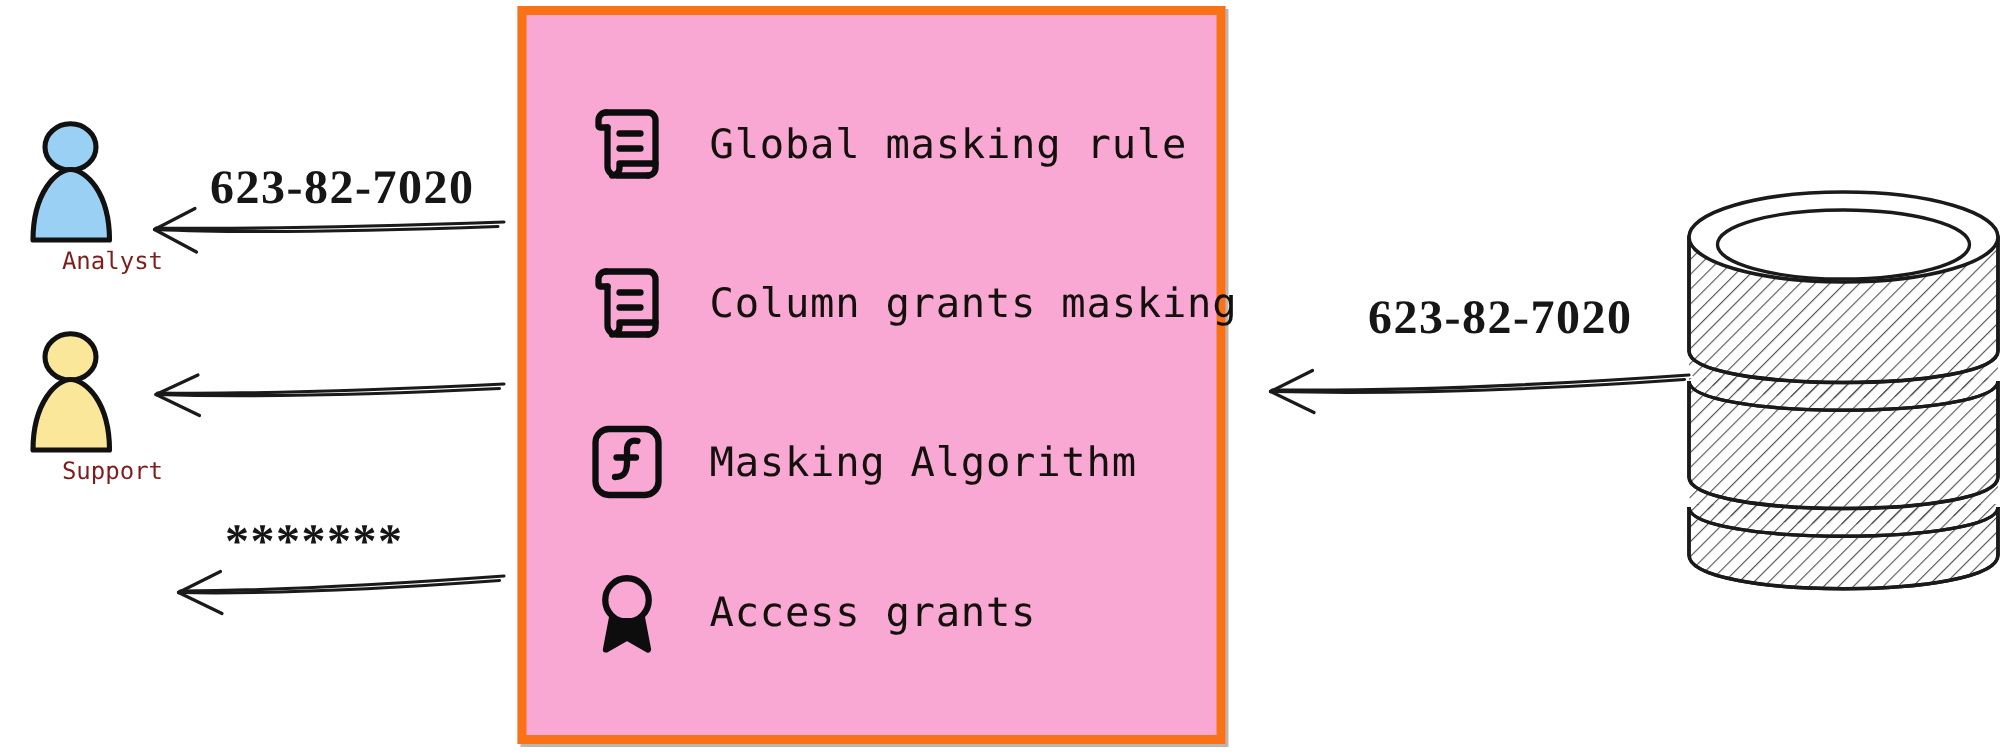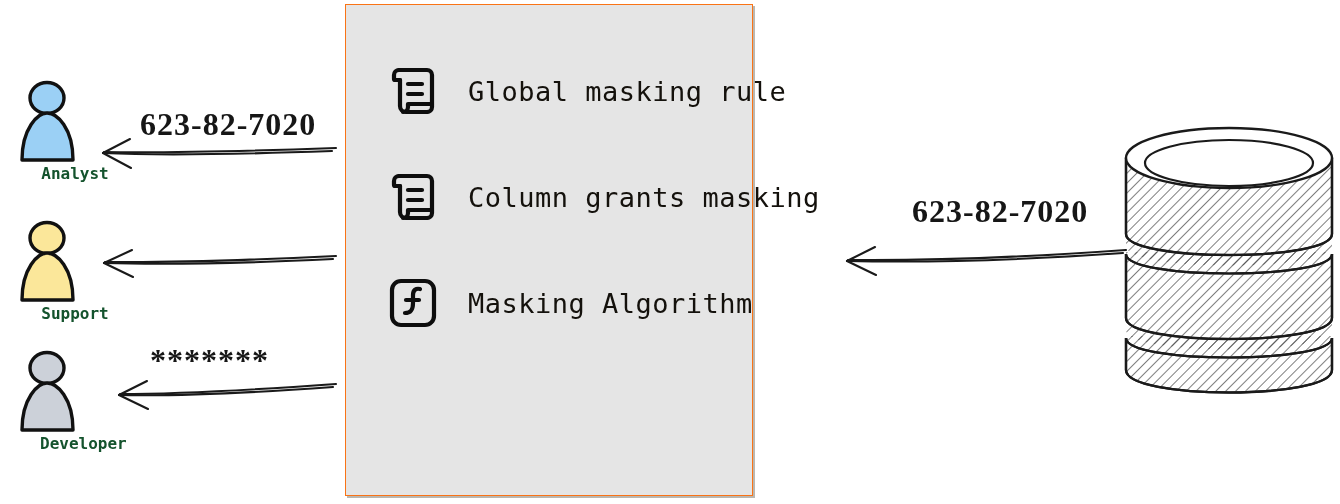--- a/index.html
+++ b/index.html
@@ -28,22 +28,22 @@
     text-align: center;
   }
   .actor .avatar-wrap {
     width: 110px;
     height: 88px;
     display: block;
   }
   .actor .actor-label {
     font-family: "DejaVu Sans Mono", monospace;
     font-size: 16px;
-    font-weight: 700;
-    color: #14532d;
+    font-weight: 400;
+    color: #7f1d1d;
     letter-spacing: 0px;
     white-space: nowrap;
     margin-top: -2px;
     margin-left: 40px;
   }
 
   #actor-analyst   { left: 0px;  top: 78px; }
   #actor-support   { left: 0px;  top: 218px; }
   #actor-developer { left: 0px;  top: 348px; }
 
@@ -60,25 +60,25 @@
   #label-analyst   { left: 140px; top: 106px; }
   #label-support   { left: 148px; top: 212px; }
   #label-developer { left: 150px; top: 342px; }
   #label-db        { left: 912px; top: 193px; }
 
   
   #policy-card {
     position: absolute;
     left: 345px;
     top: 4px;
-    width: 408px;
+    width: 472px;
     height: 492px;
-    background: #e5e5e5;
+    background: #f9a8d4;
     box-sizing: border-box;
-    border: 1px solid #f97316;
+    border: 6px solid #f97316;
     box-shadow: 2px 2px 0 rgba(60,50,30,0.35);
   }
   .policy-row {
     position: absolute;
     left: 40px;
     display: flex;
     align-items: center;
     gap: 28px;
   }
   .policy-row .policy-icon {
@@ -172,29 +172,20 @@
   <div class="actor" id="actor-support">
     <svg class="avatar-wrap" viewBox="0 0 110 88">
       <g stroke="#111111" stroke-width="3.4" stroke-linejoin="round" stroke-linecap="round">
         <ellipse cx="47" cy="20" rx="17" ry="15.5" fill="#fbe79a"></ellipse>
         <path d="M22 82 C 22 50, 38 35, 47 35 C 57 35, 73 50, 73 82 Z" fill="#fbe79a"></path>
       </g>
     </svg>
     <div class="actor-label">Support</div>
   </div>
 
-  <div class="actor" id="actor-developer">
-    <svg class="avatar-wrap" viewBox="0 0 110 88">
-      <g stroke="#111111" stroke-width="3.4" stroke-linejoin="round" stroke-linecap="round">
-        <ellipse cx="47" cy="20" rx="17" ry="15.5" fill="#ccd1d9"></ellipse>
-        <path d="M22 82 C 22 50, 38 35, 47 35 C 57 35, 73 50, 73 82 Z" fill="#ccd1d9"></path>
-      </g>
-    </svg>
-    <div class="actor-label">Developer</div>
-  </div>
   <div class="flow-label" id="label-developer">*******</div>
 
   <div id="policy-card">
 
     <div class="policy-row" id="policy-row-0">
       <svg class="policy-icon" viewBox="0 0 54 56">
         <g fill="none" stroke="#0d0d0d" stroke-width="4.2" stroke-linecap="round" stroke-linejoin="round">
           <path d="M13 7 h28 a5 5 0 0 1 5 5 v29"></path>
           <path d="M13 7 a5 5 0 0 0 -5 5 v4 a1 1 0 0 0 1 1 h5"></path>
           <path d="M14 17 v26 a6 6 0 0 0 6 6 h21"></path>
@@ -224,20 +215,29 @@
       <svg class="policy-icon" viewBox="0 0 54 56">
         <g fill="none" stroke="#0d0d0d" stroke-width="4.2" stroke-linecap="round" stroke-linejoin="round">
           <rect x="6" y="6" width="42" height="44" rx="9"></rect>
           <path d="M19 38 c6 0 8 -3 8 -10 v-8 c0 -5 3 -7 7 -6"></path>
           <path d="M20 25 h13"></path>
         </g>
       </svg>
       <span class="policy-text">Masking Algorithm</span>
     </div>
 
+    <div class="policy-row" id="policy-row-3">
+      <svg class="policy-icon" viewBox="0 0 54 56">
+        <g fill="none" stroke="#0d0d0d" stroke-width="4.2" stroke-linecap="round" stroke-linejoin="round">
+          <circle cx="27" cy="20" r="14.5"></circle>
+          <path d="M17 32 L 13 53 L 27 45 L 41 53 L 37 32" fill="#0d0d0d"></path>
+        </g>
+      </svg>
+      <span class="policy-text">Access grants</span>
+    </div>
 
   </div>
 
   <div id="database">
     <svg viewBox="0 0 222 282" width="222" height="282">
       <defs>
         <pattern id="hatch" width="7" height="7" patternTransform="rotate(45)" patternUnits="userSpaceOnUse">
           <line x1="0" y1="0" x2="0" y2="7" stroke="#4a4a4a" stroke-width="1.5"></line>
         </pattern>
         <clipPath id="clip-top">

